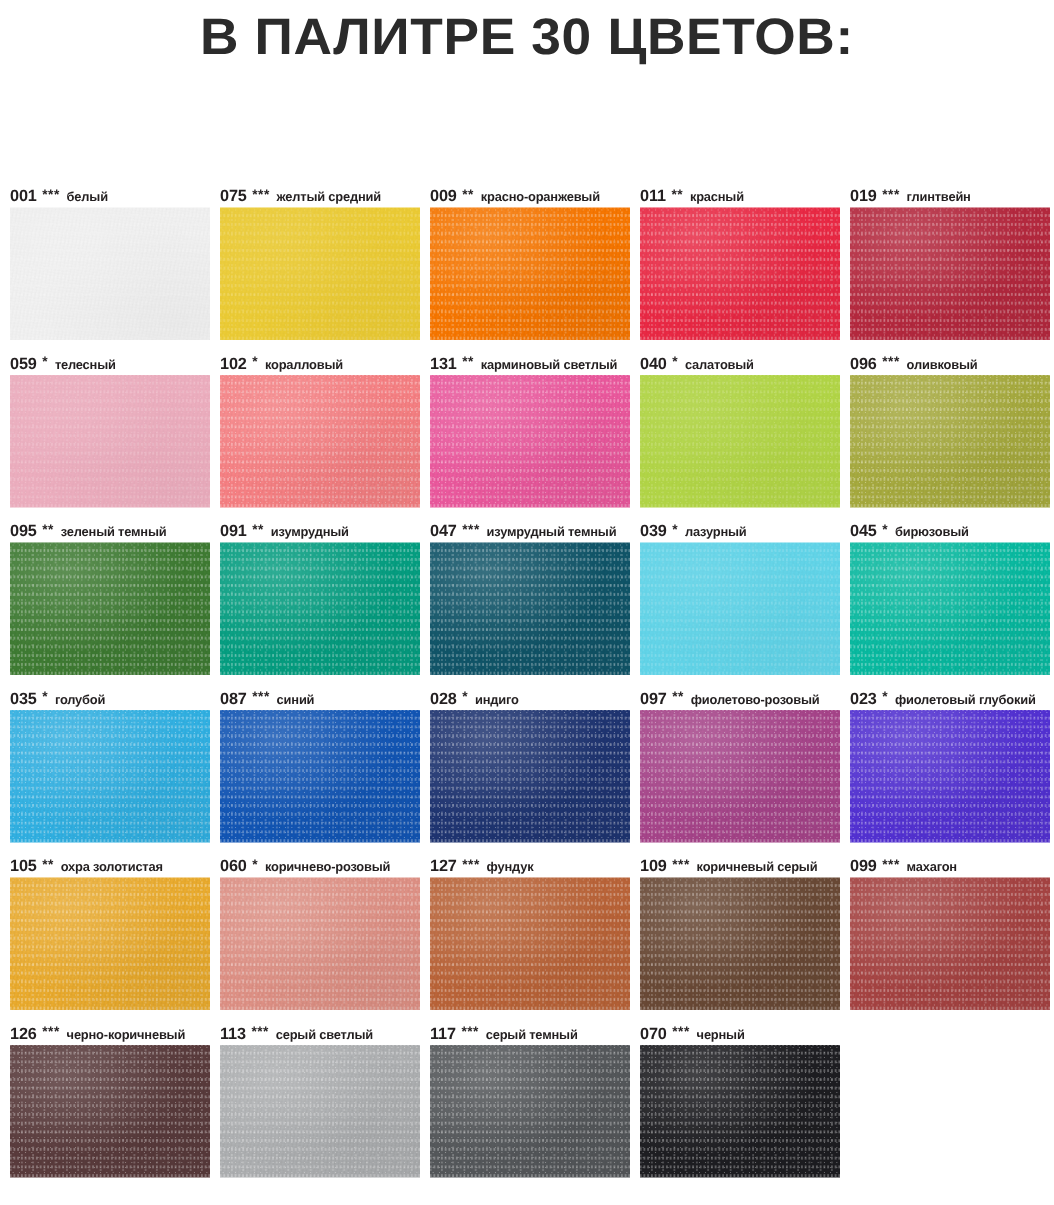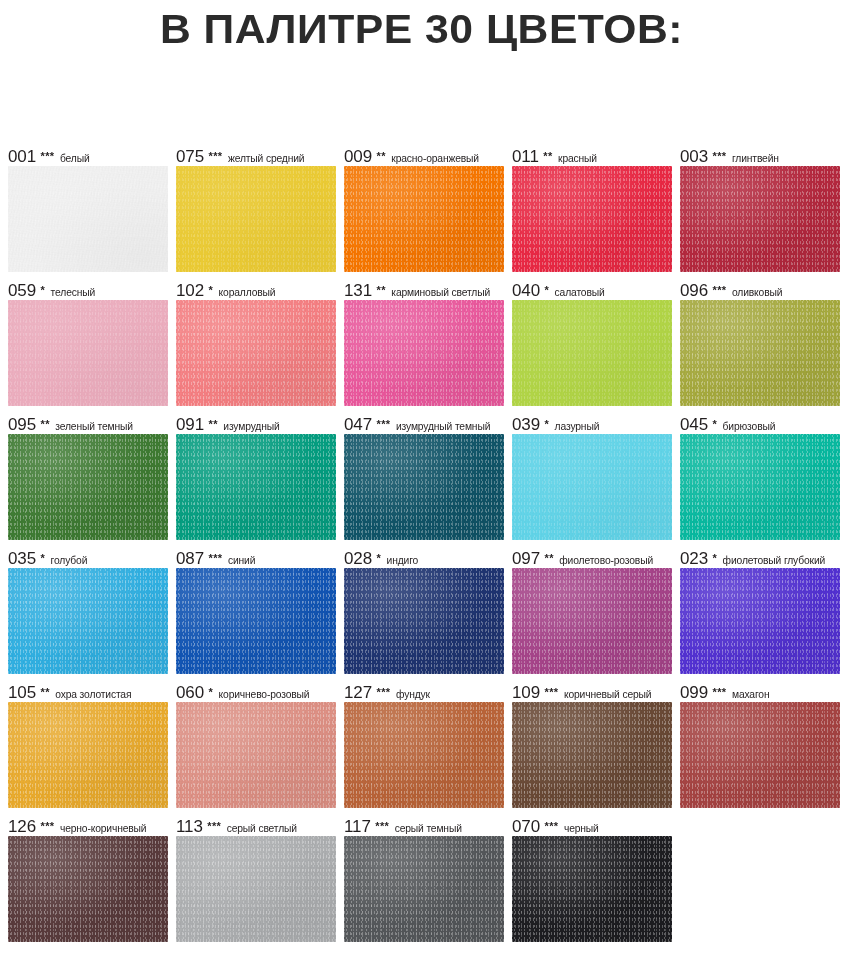--- a/index.html
+++ b/index.html
@@ -53,35 +53,35 @@
 
   .swatch-label {
     height: 18px;
     line-height: 18px;
     font-size: 10.5px;
     white-space: nowrap;
     color: #231f20;
     overflow: visible;
   }
   .swatch-code {
-    font-weight: 400;
-    font-size: 17px;
+    font-weight: 700;
+    font-size: 13px;
     letter-spacing: -0.1px;
   }
   .swatch-stars {
     font-weight: 700;
     font-size: 11px;
     letter-spacing: 0.4px;
     position: relative;
     top: -2px;
     padding-left: 1.5px;
   }
   .swatch-name {
     font-size: 10.3px;
-    font-weight: 400;
+    font-weight: 700;
     letter-spacing: -0.15px;
     padding-left: 2.5px;
   }
 
   
   .chip {
     position: relative;
     width: 160px;
     height: 106px;
     overflow: hidden;
@@ -155,21 +155,21 @@
     </div>
     <div class="swatch-cell">
       <div class="swatch-label"><span class="swatch-code">011</span> <span class="swatch-stars">**</span> <span class="swatch-name">красный</span></div>
       <div class="chip" style="background-color: rgb(238, 41, 69);">
         <div class="grain"></div>
         <div class="grain2"></div>
         <div class="sheen"></div>
       </div>
     </div>
     <div class="swatch-cell">
-      <div class="swatch-label"><span class="swatch-code">003</span> <span class="swatch-stars">***</span> <span class="swatch-name">глинтвейн</span></div>
+      <div class="swatch-label"><span class="swatch-code">019</span> <span class="swatch-stars">***</span> <span class="swatch-name">глинтвейн</span></div>
       <div class="chip" style="background-color: rgb(184, 41, 63);">
         <div class="grain"></div>
         <div class="grain2"></div>
         <div class="sheen"></div>
       </div>
     </div>
     <div class="swatch-cell">
       <div class="swatch-label"><span class="swatch-code">059</span> <span class="swatch-stars">*</span> <span class="swatch-name">телесный</span></div>
       <div class="chip light" style="background-color: rgb(238, 175, 192);">
         <div class="grain"></div>

